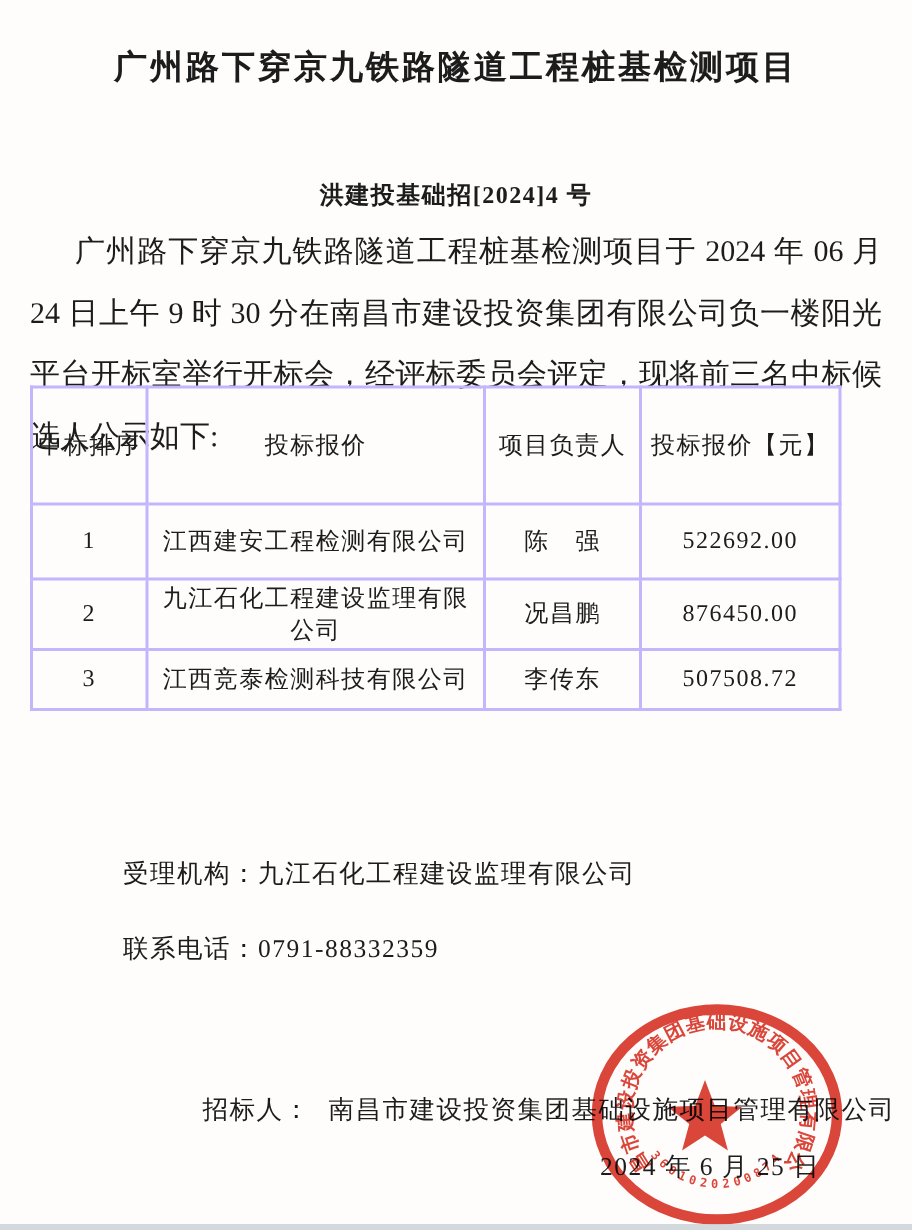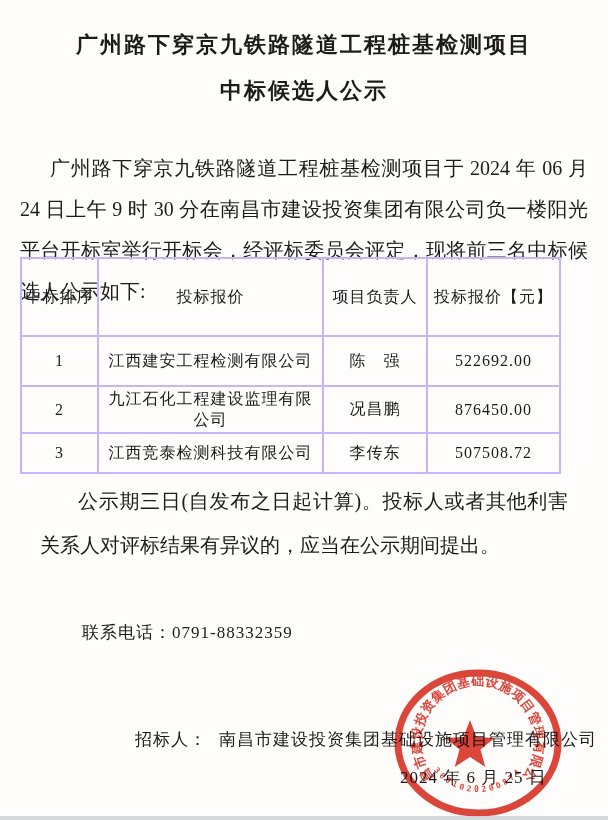--- a/index.html
+++ b/index.html
@@ -26,21 +26,21 @@
   }
   .stamp{mix-blend-mode:multiply;opacity:.93;}
   .scan-edge{left:0;bottom:0;width:608px;height:4px;background:#ccd2d7;opacity:.85;}
 </style>
 </head>
 <body>
 
 <div class="page">
 
   <div class="abs center title" style="top:30px;">广州路下穿京九铁路隧道工程桩基检测项目</div>
-  <div class="abs center title" style="top:76px;">中标候选人公示</div>
+  <div class="abs center docno" style="top:120px;">洪建投基础招[2024]4 号</div>
 
   <div class="abs body-par par1">广州路下穿京九铁路隧道工程桩基检测项目于 2024 年 06 月 24 日上午 9 时 30 分在南昌市建设投资集团有限公司负一楼阳光平台开标室举行开标会，经评标委员会评定，现将前三名中标候选人公示如下:</div>
 
   <table class="bid abs" style="top:257px;left:20px;width:539px;">
     <colgroup>
       <col style="width:77px">
         <col style="width:225px">
         <col style="width:104px">
         <col style="width:133px">
     </colgroup>
@@ -65,22 +65,24 @@
     </tr>
     <tr style="height:40px">
       <td>3</td>
       <td>江西竞泰检测科技有限公司</td>
       <td>李传东</td>
       <td>507508.72</td>
     </tr>
   </tbody>
     </table>
 
-  <div class="abs body-par par2">公示期三日(自发布之日起计算)。投标人或者其他利害关系人对评标结果有异议的，应当在公示期间提出。</div>
 
+  <div class="abs info-line" style="top:571px;left:82px;">
+    <span>受理机构：</span><span>九江石化工程建设监理有限公司</span>
+  </div>
 
   <div class="abs info-line" style="top:621px;left:82px;">
     <span>联系电话：</span><span>0791-88332359</span>
   </div>
 
   <div class="abs info-line" style="top:728px;left:135px;">
     <span>招标人：</span><span style="display:inline-block;width:12px;"></span><span>南昌市建设投资集团基础设施项目管理有限公司</span>
   </div>
 
   <div class="abs info-line" style="top:766px;left:400px;">2024 年 6 月 25 日</div>

